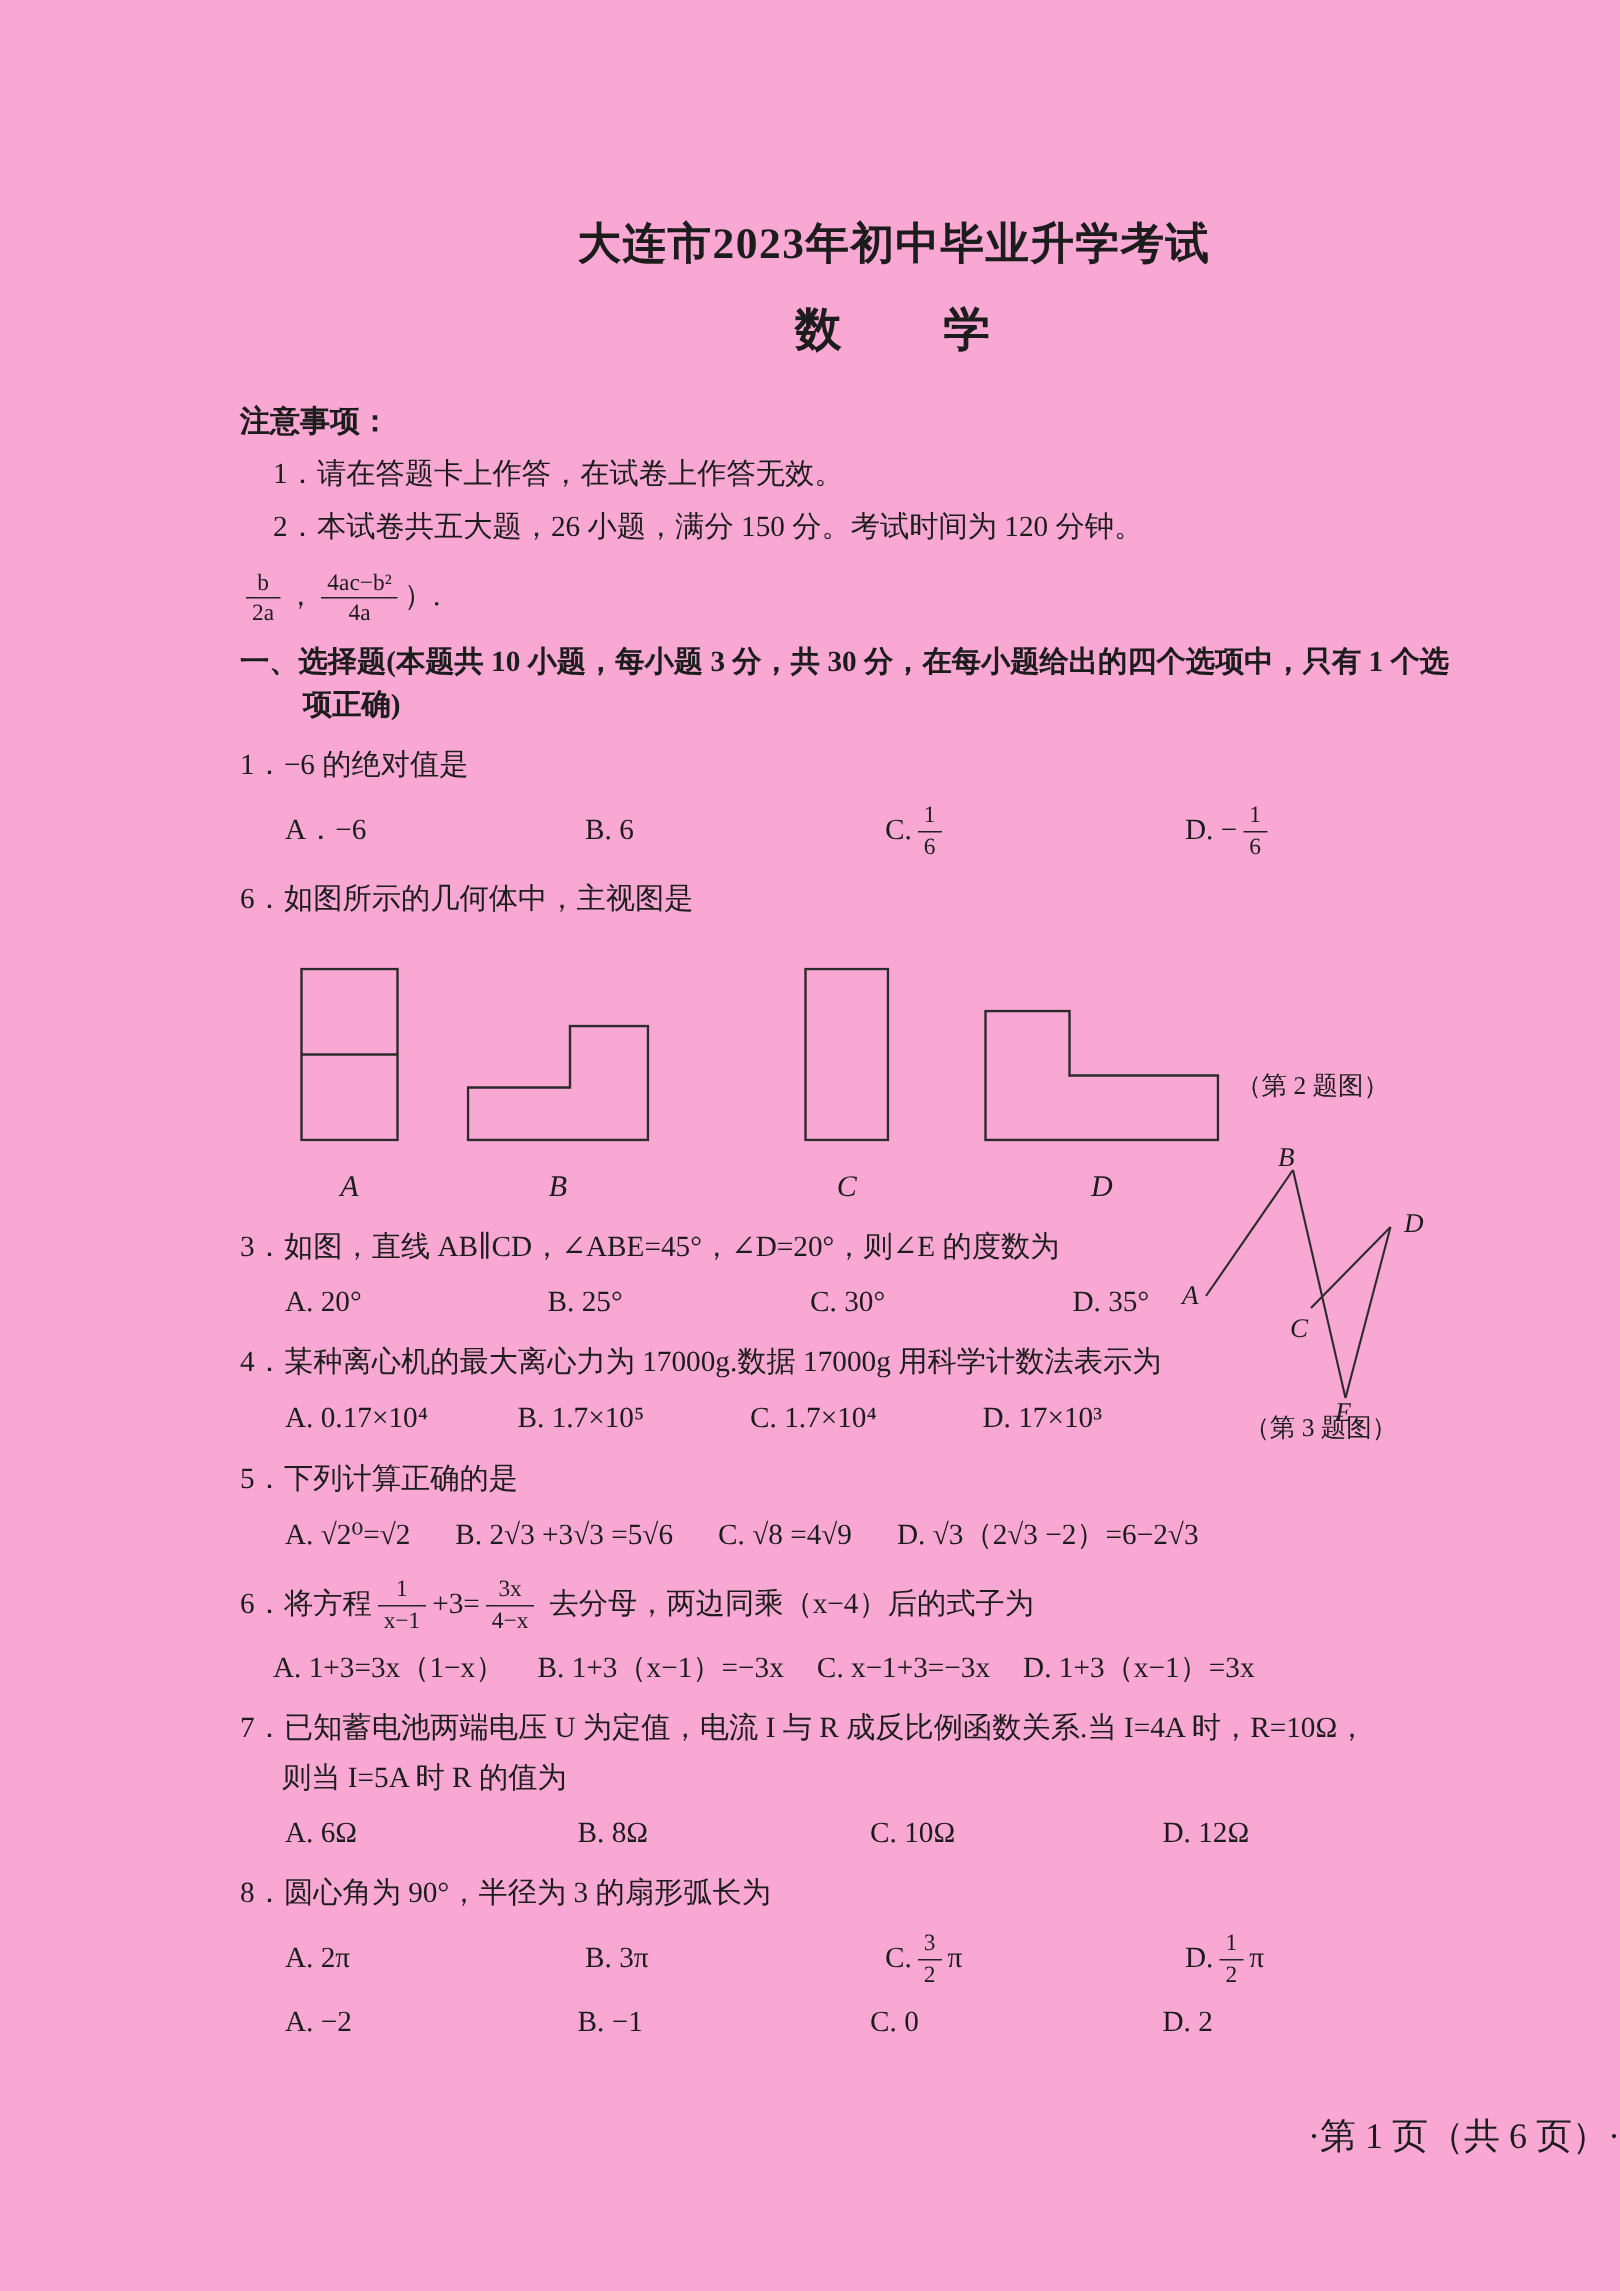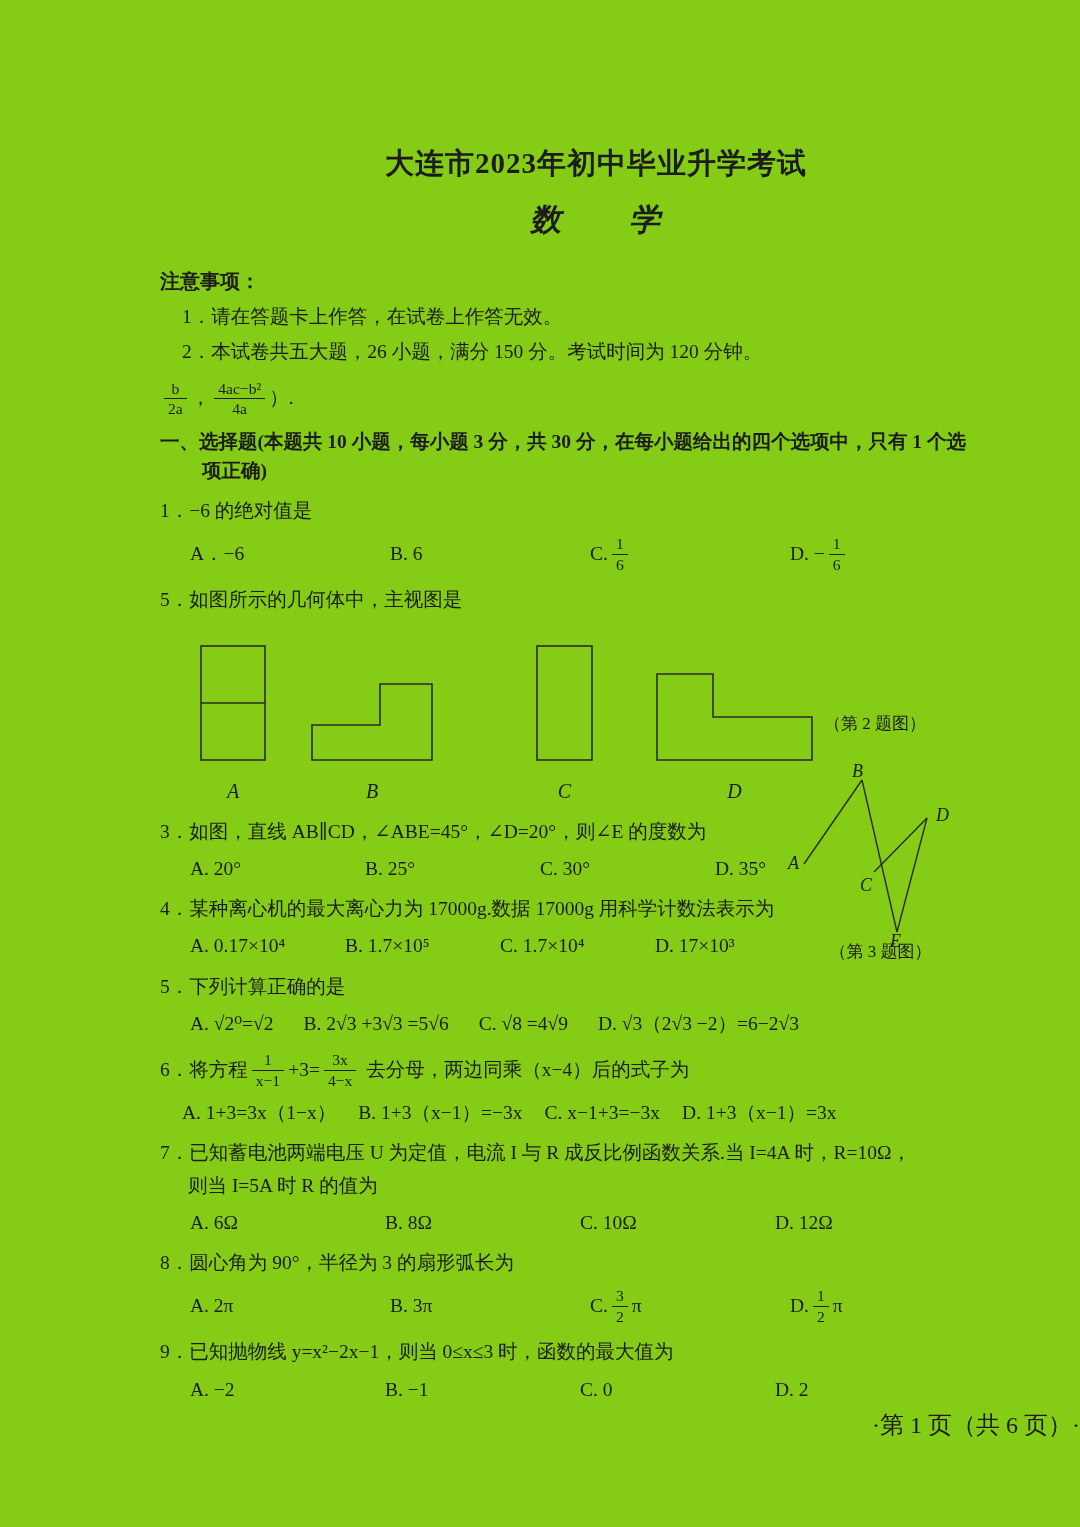--- a/index.html
+++ b/index.html
@@ -1,24 +1,24 @@
 <!DOCTYPE html>
 <html><head>
 <meta charset="utf-8">
 <style>
   html,body{margin:0;padding:0;background:#eceae6;}
   .page{
     position:relative;width:1080px;height:1527px;margin:0 auto;
-    background:#84cc16;color:#1c1c1c;overflow:hidden;
+    background:#f9a8d4;color:#1c1c1c;overflow:hidden;
     font-family:"Liberation Serif","DejaVu Serif",serif;
     font-size:19.5px;line-height:1.45;
   }
   .content{position:absolute;left:160px;top:142px;width:872px;}
   .title{margin:0;text-align:center;font-size:29px;font-weight:bold;letter-spacing:1px;}
-  .subject{margin:14px 0 0 0;text-align:center;font-size:31px;font-weight:bold;letter-spacing:2px;font-style:italic;}
+  .subject{margin:14px 0 0 0;text-align:center;font-size:31px;font-weight:bold;letter-spacing:2px;}
   .notice-head{margin-top:24px;font-weight:bold;font-size:20px;}
   .note{margin-top:7px;padding-left:22px;}
   .nowrap{white-space:nowrap;}
   .formula-row{display:flex;align-items:center;margin-top:12px;white-space:nowrap;}
   .section-head{margin-top:10px;font-weight:bold;}
   .indent2{padding-left:42px;}
   .stem{margin-top:12px;}
   .stem-cont{margin-top:4px;padding-left:28px;}
   .stem-flex{display:flex;align-items:center;white-space:nowrap;}
   .opts{margin-top:9px;padding-left:30px;display:flex;align-items:center;white-space:nowrap;}
@@ -96,21 +96,21 @@
       </span>
       <span class="opt">
         <span>D. −</span>
         <span class="frac">
           <span class="fnum">1</span>
           <span class="fden">6</span>
         </span>
       </span>
     </div>
 
-    <div class="stem">5．如图所示的几何体中，主视图是</div>
+    <div class="stem">6．如图所示的几何体中，主视图是</div>
     <div class="shape-row">
       <div class="fig-col colA">
         <svg width="66" height="116" viewBox="0 0 66 116">
           <rect x="1" y="1" width="64" height="114" fill="none" stroke="#2b2b2b" stroke-width="1.6"></rect>
           <line x1="1" y1="58" x2="65" y2="58" stroke="#2b2b2b" stroke-width="1.6"></line>
         </svg>
         <div class="fig-label">A</div>
       </div>
       <div class="fig-col colB">
         <svg width="122" height="78" viewBox="0 0 122 78">
@@ -200,21 +200,20 @@
       <span class="opt">
         <span>D.</span>
         <span class="frac">
           <span class="fnum">1</span>
           <span class="fden">2</span>
         </span>
         <span>π</span>
       </span>
     </div>
 
-    <div class="stem nowrap">9．已知抛物线 y=x²−2x−1，则当 0≤x≤3 时，函数的最大值为</div>
     <div class="opts w195">
       <span class="opt">A. −2</span>
       <span class="opt">B. −1</span>
       <span class="opt">C. 0</span>
       <span class="opt">D. 2</span>
     </div>
 
   </div>
 
   <div class="caption cap2">（第 2 题图）</div>

